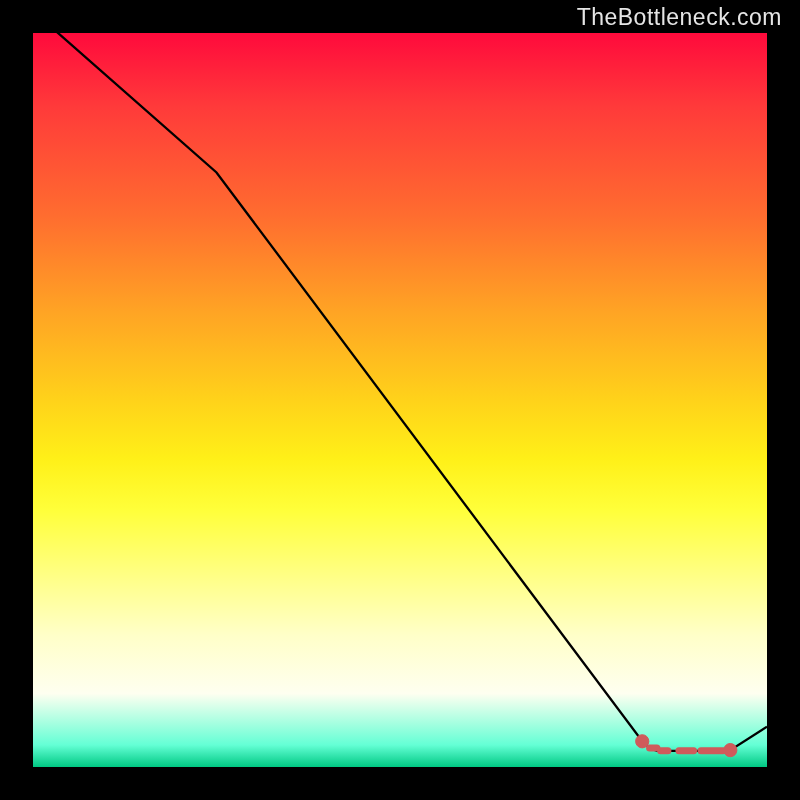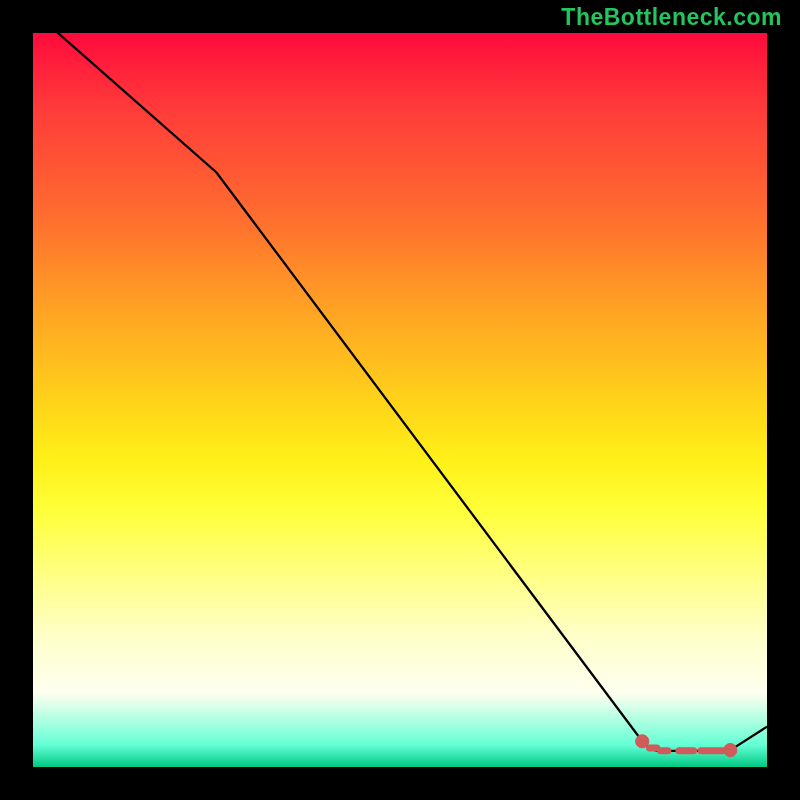--- a/index.html
+++ b/index.html
@@ -14,23 +14,23 @@
   .frame {
     position: relative;
     width: 800px;
     height: 800px;
     background: #000;
   }
   .watermark {
     position: absolute;
     top: 4px;
     right: 18px;
-    color: #22c55e;
+    color: #e5e5e5;
     font-size: 23px;
-    font-weight: 700;
+    font-weight: 400;
     letter-spacing: 0.5px;
     z-index: 5;
   }
   .plot {
     position: absolute;
     left: 33px;
     top: 33px;
     width: 734px;
     height: 734px;
     background: linear-gradient(to bottom,

